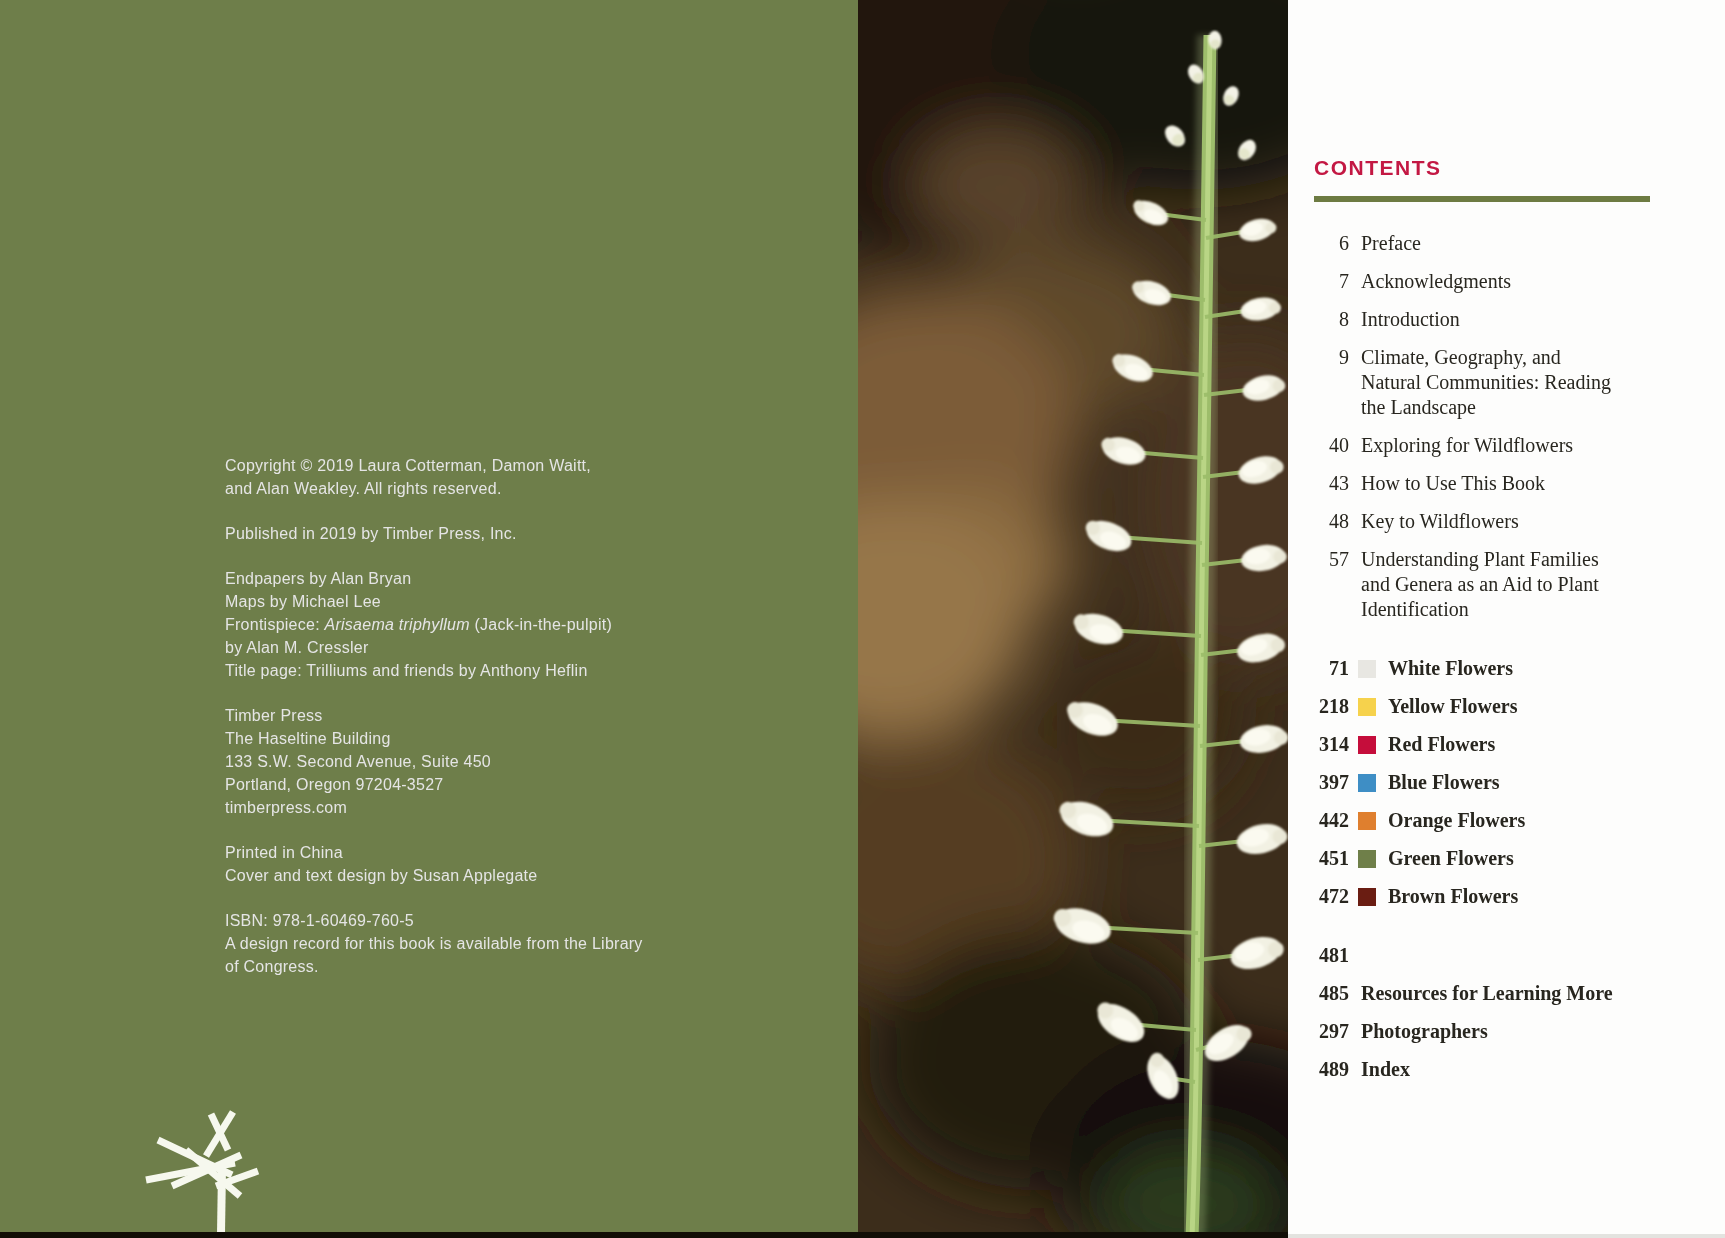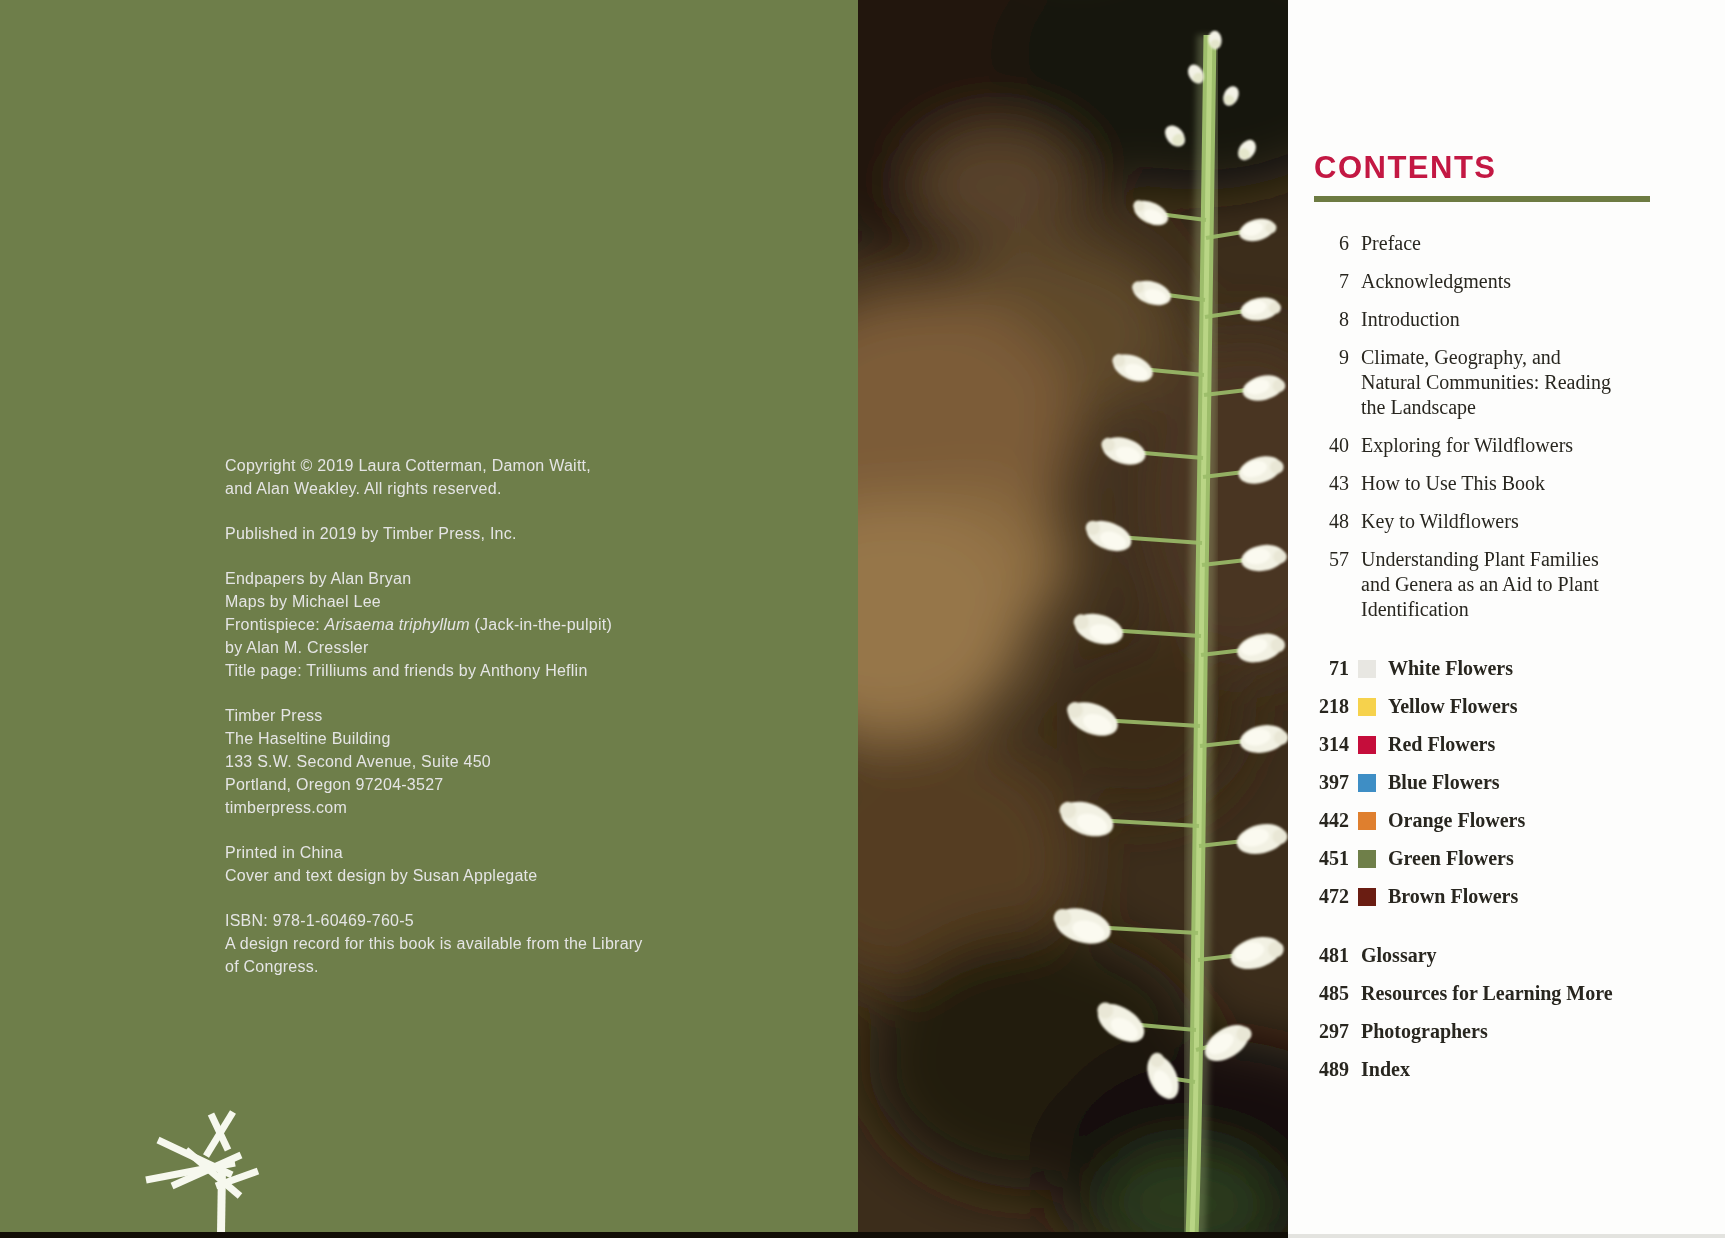--- a/index.html
+++ b/index.html
@@ -15,21 +15,21 @@
   .colophon em{font-style:italic;}
   .logo-svg{position:absolute;left:138px;top:1095px;}
 
   
   .photo{position:absolute;left:858px;top:0;width:430px;height:1238px;overflow:hidden;background:#32251.6;}
   .photo svg{display:block;}
 
   
   .right-page{position:absolute;left:1288px;top:0;width:437px;height:1238px;background:#fdfdfc;}
   .contents-wrap{position:absolute;left:26px;top:0;width:400px;}
-  .contents-wrap h1{margin:152px 0 0 0;color:#c31843;font-size:31px;line-height:31px;
+  .contents-wrap h1{margin:152px 0 0 0;color:#c31843;font-size:21px;line-height:31px;
                     font-weight:700;letter-spacing:1.5px;font-family:"Liberation Sans",sans-serif;}
   .rule{margin-top:13px;width:336px;height:6px;background:#6d7b42;}
   #toc{margin-top:29px;font-family:"Liberation Serif",serif;color:#28261f;font-size:20px;}
   .group.gap{margin-top:34px;font-weight:bold;}
   .toc-row{display:flex;align-items:flex-start;line-height:25px;margin-bottom:13px;}
   .toc-row .num{flex:none;width:35px;text-align:right;margin-right:12px;}
   .toc-row .swatch{flex:none;width:18px;height:18px;margin:4px 12px 0 -3px;}
   .toc-row .title{flex:auto;}
 
   
@@ -320,23 +320,20 @@
     <span class="swatch" style="background: rgb(106, 29, 18);"></span>
     <span class="title">
                 <div>Brown Flowers</div>
               </span>
   </div>
 </div>
         <div class="group gap" id="toc-back">
   <div class="toc-row">
     <span class="num">481</span>
 
-    <span class="title">
-                <div>Glossary</div>
-              </span>
   </div>
 
   <div class="toc-row">
     <span class="num">485</span>
 
     <span class="title">
                 <div>Resources for Learning More</div>
               </span>
   </div>
 

